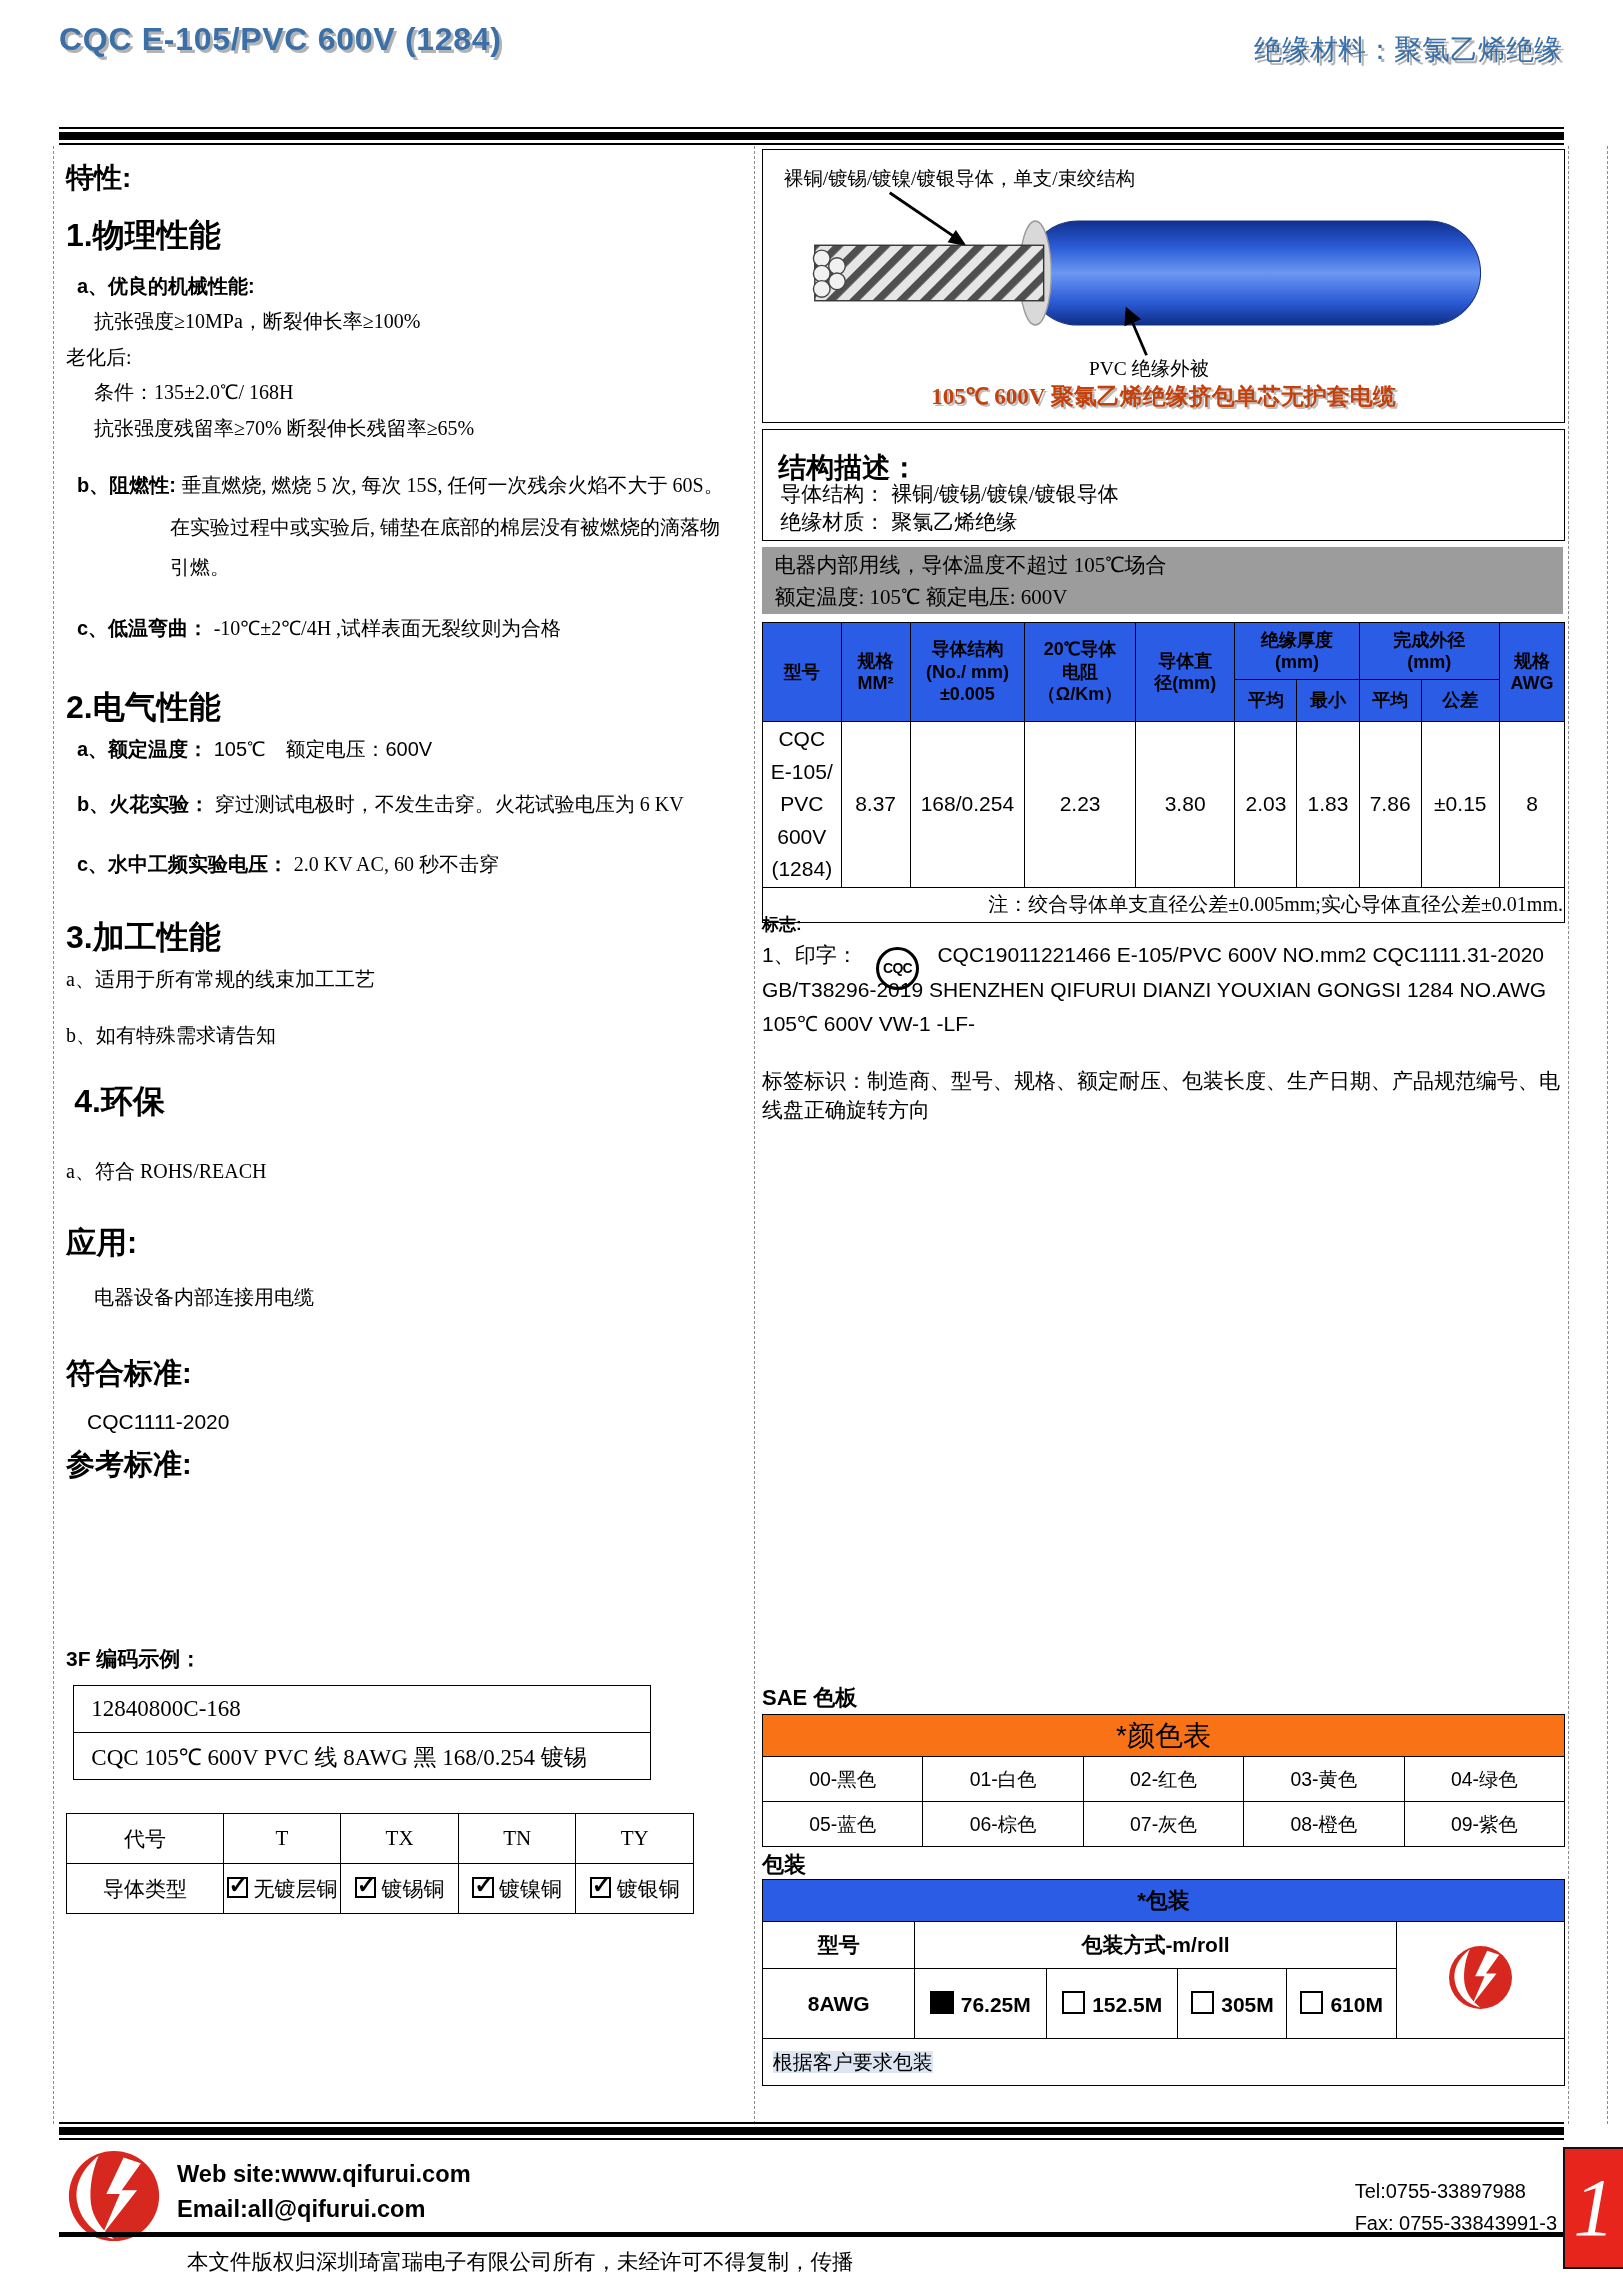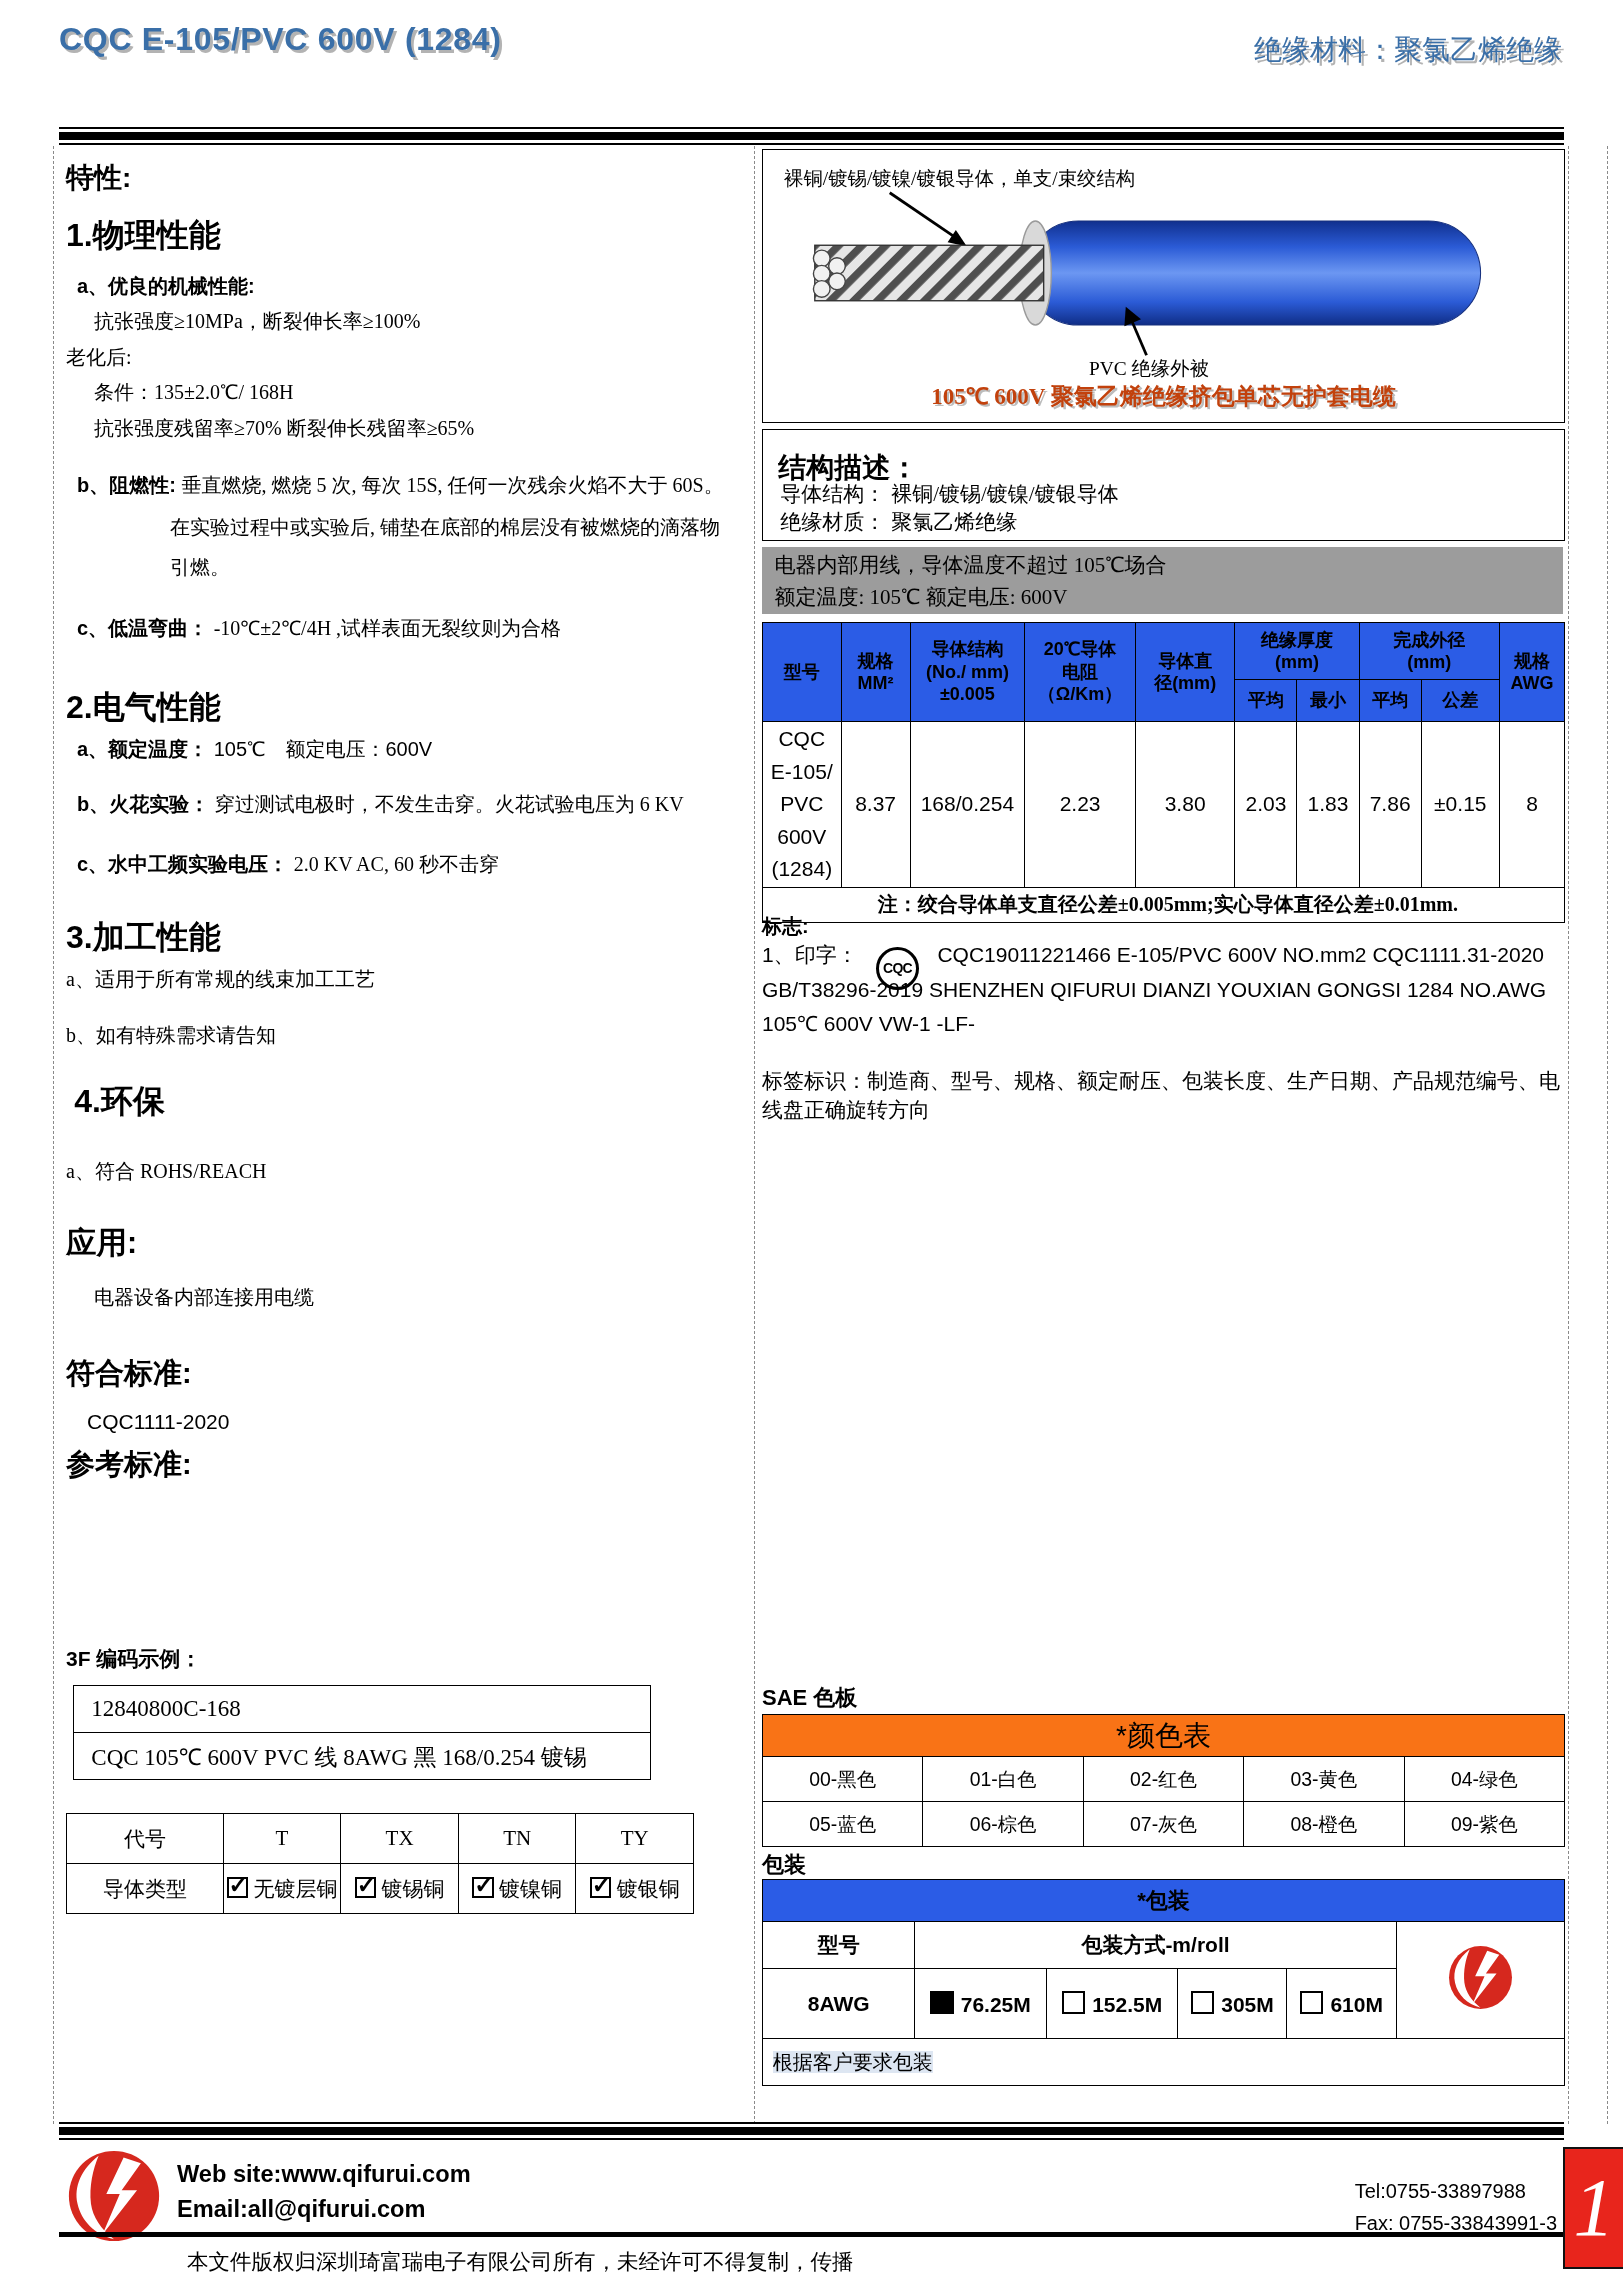--- a/index.html
+++ b/index.html
@@ -59,24 +59,24 @@
 
   .graybox{left:762px;top:547px;width:801px;height:67px;background:#9c9c9c;}
   .graybox div{padding:4.2px 12.5px 0 12.5px;font-size:21px;font-family:"Liberation Serif",serif;}
 
   .spec{left:762px;top:622px;width:803px;}
   .spec th{background:#2B5CE6;color:#000;font-size:18px;font-weight:bold;line-height:1.25;}
   .spec .hr1 th{height:54px;}
   .spec .hr2 th{height:39px;}
   .spec .dr td{height:146px;font-size:21px;}
   .spec .model{font-size:19.4px;line-height:1.55;}
-  .spec .note td{height:32px;text-align:center;padding-left:9.7px;font-size:20px;
-                 font-family:"Liberation Serif",serif;font-weight:bold;}
-
-  .mark-title{left:762px;top:913px;font-size:20px;font-weight:bold;}
+  .spec .note td{height:32px;text-align:right;padding-left:9.7px;font-size:20px;
+                 font-family:"Liberation Serif",serif;}
+
+  .mark-title{left:762px;top:913px;font-size:17px;font-weight:bold;}
   .mline{left:762px;width:805px;font-size:21px;}
   .cqc-logo{display:inline-flex;align-items:center;justify-content:center;width:37px;height:37px;
             border:3.5px solid #000;border-radius:50%;font-size:14px;font-weight:bold;
             letter-spacing:-0.7px;vertical-align:-11px;margin:0 12.5px;}
 
   .sec-title{left:762px;font-size:22px;font-weight:bold;}
   .sae{left:762px;top:1714px;width:803px;}
   .sae th{background:#f97316;height:39px;font-size:28px;font-weight:normal;}
   .sae td{height:42px;font-size:19.4px;}
 

